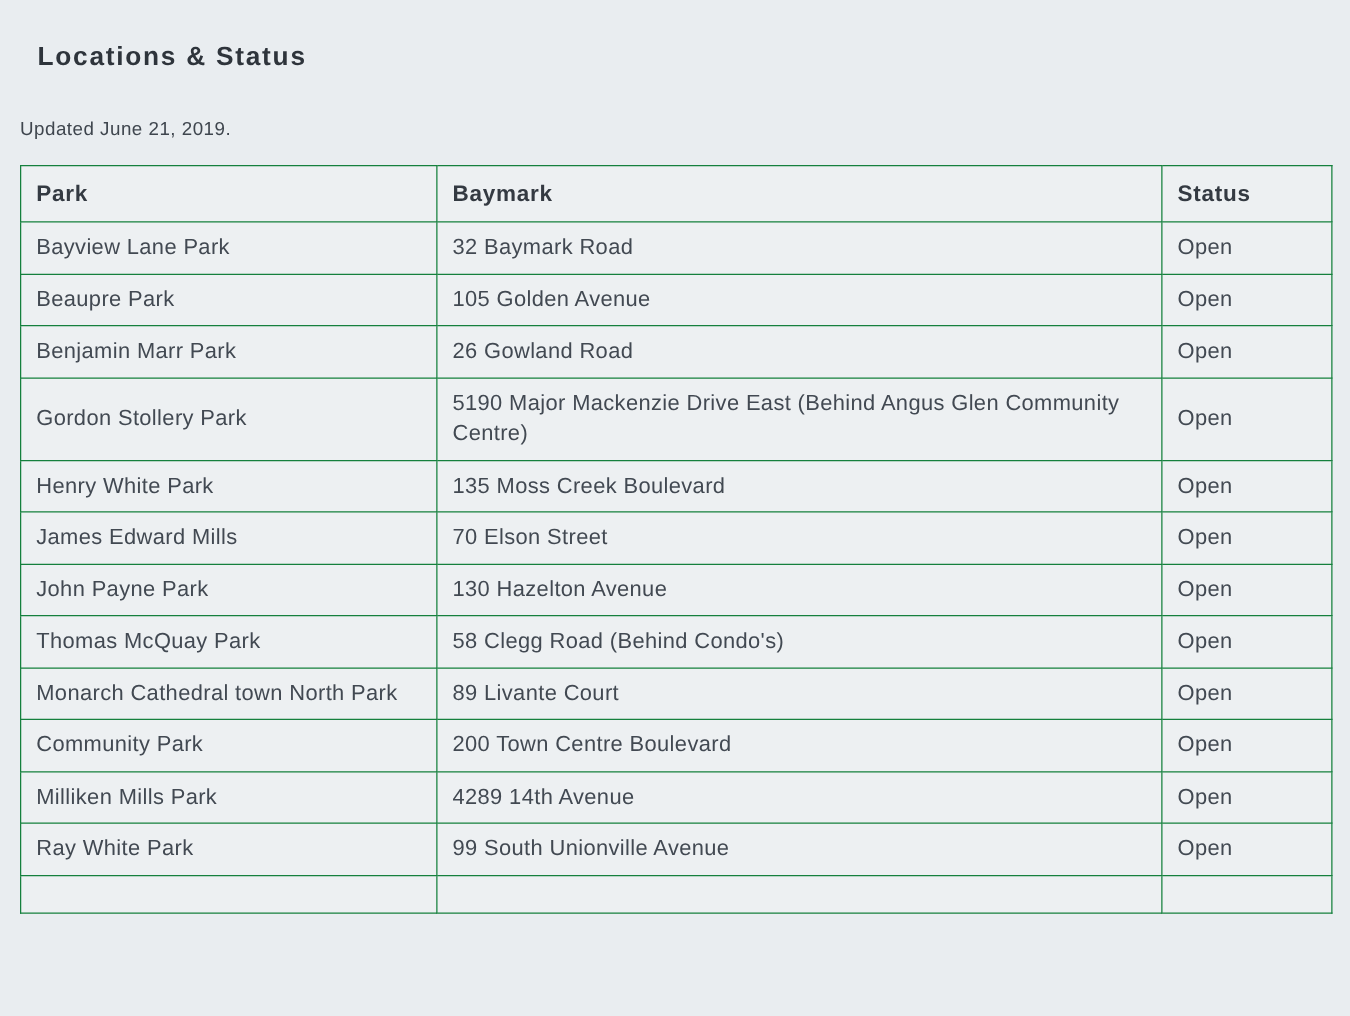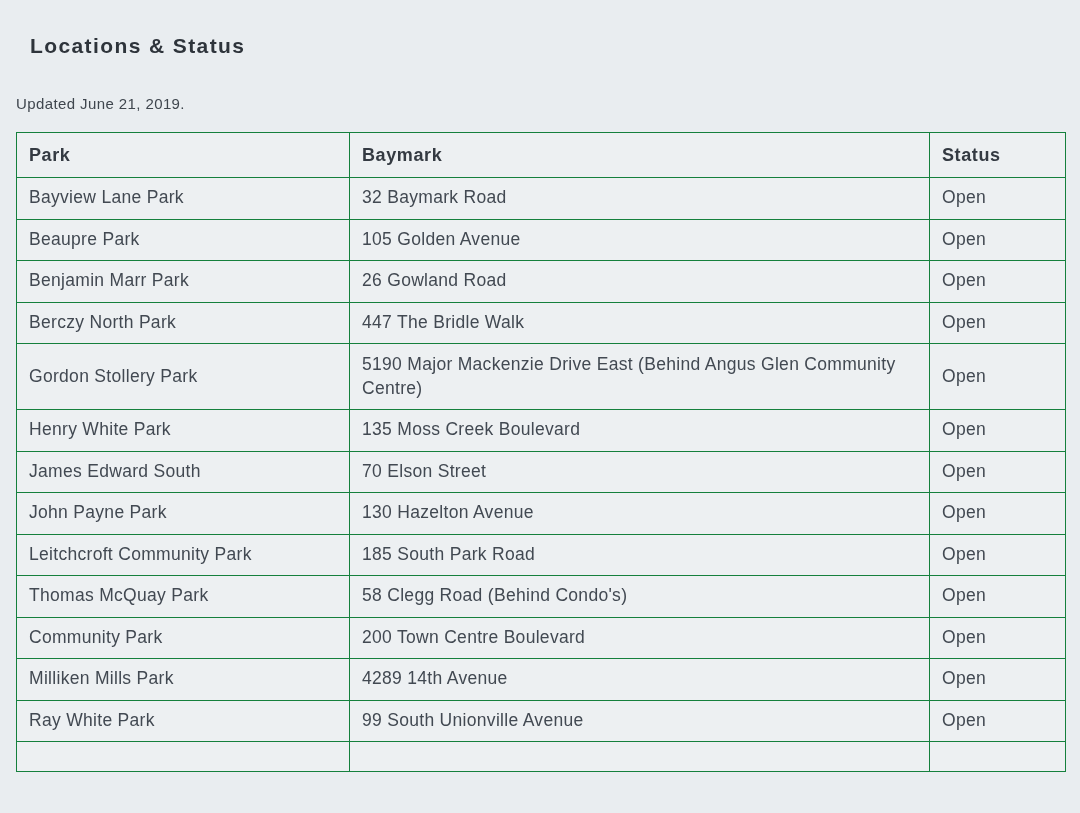--- a/index.html
+++ b/index.html
@@ -100,53 +100,48 @@
       <tr>
         <td>Beaupre Park</td>
         <td>105 Golden Avenue</td>
         <td>Open</td>
       </tr>
       <tr>
         <td>Benjamin Marr Park</td>
         <td>26 Gowland Road</td>
         <td>Open</td>
       </tr>
-      <tr>
-        <td>Berczy North Park</td>
-        <td>447 The Bridle Walk</td>
-        <td>Open</td>
-      </tr>
       <tr class="tall-row">
         <td>Gordon Stollery Park</td>
         <td>5190 Major Mackenzie Drive East (Behind Angus Glen Community Centre)</td>
         <td>Open</td>
       </tr>
       <tr>
         <td>Henry White Park</td>
         <td>135 Moss Creek Boulevard</td>
         <td>Open</td>
       </tr>
       <tr>
-        <td>James Edward South</td>
+        <td>James Edward Mills</td>
         <td>70 Elson Street</td>
         <td>Open</td>
       </tr>
       <tr>
         <td>John Payne Park</td>
         <td>130 Hazelton Avenue</td>
         <td>Open</td>
       </tr>
       <tr>
-        <td>Leitchcroft Community Park</td>
-        <td>185 South Park Road</td>
+        <td>Thomas McQuay Park</td>
+        <td>58 Clegg Road (Behind Condo's)</td>
         <td>Open</td>
       </tr>
       <tr>
-        <td>Thomas McQuay Park</td>
-        <td>58 Clegg Road (Behind Condo's)</td>
+        <td>Monarch Cathedral town North Park</td>
+        <td>89 Livante Court</td>
         <td>Open</td>
       </tr>
       <tr>
         <td>Community Park</td>
         <td>200 Town Centre Boulevard</td>
         <td>Open</td>
       </tr>
       <tr>
         <td>Milliken Mills Park</td>
         <td>4289 14th Avenue</td>

